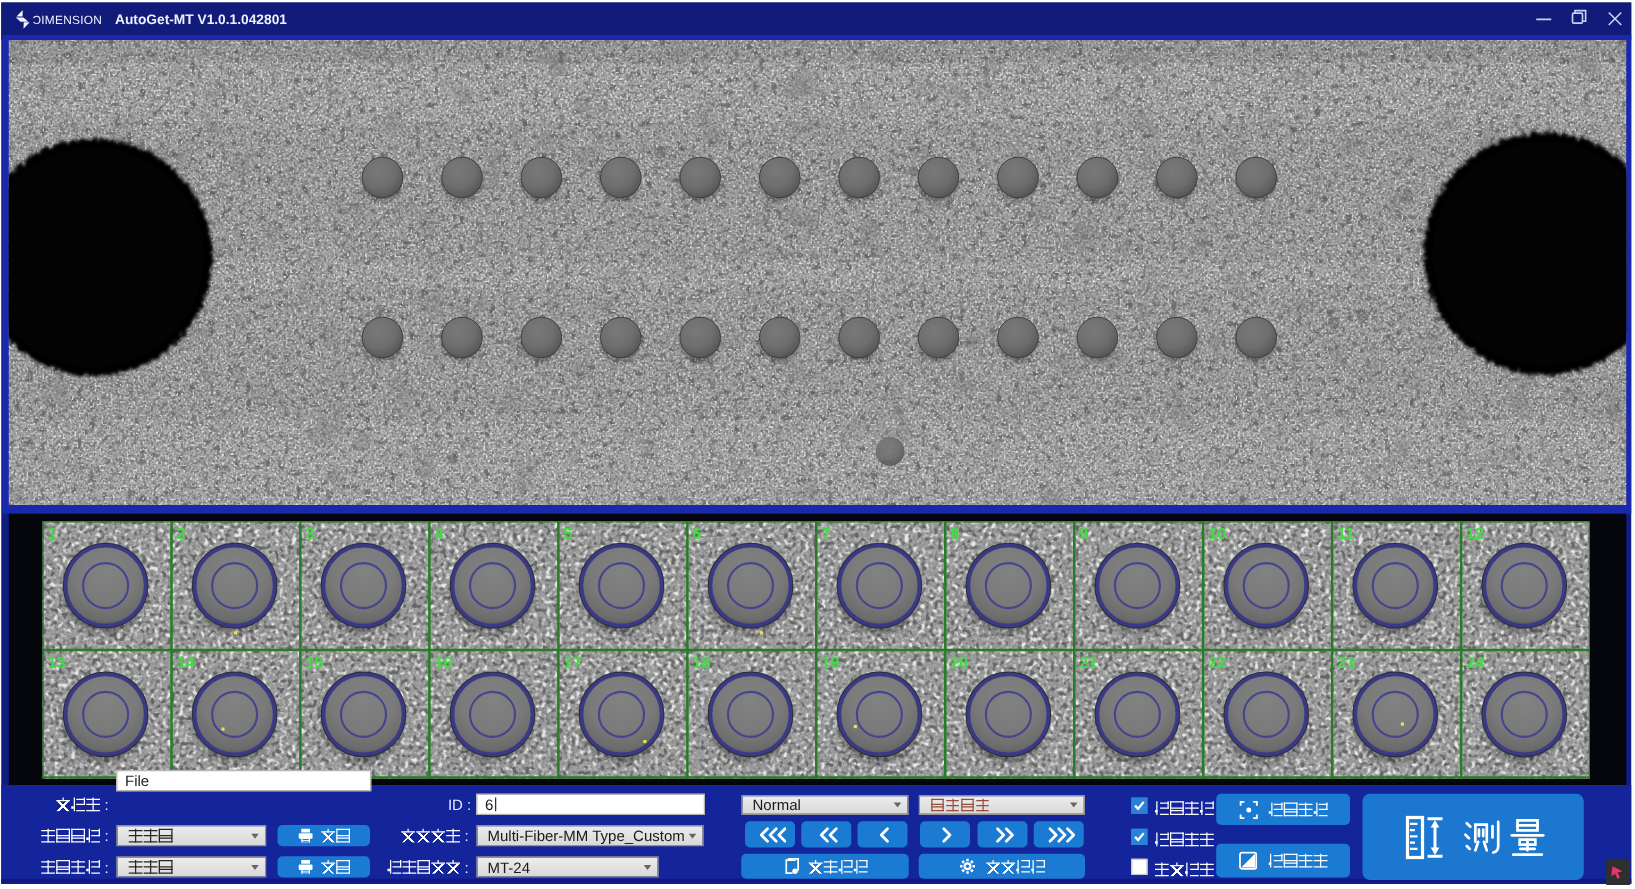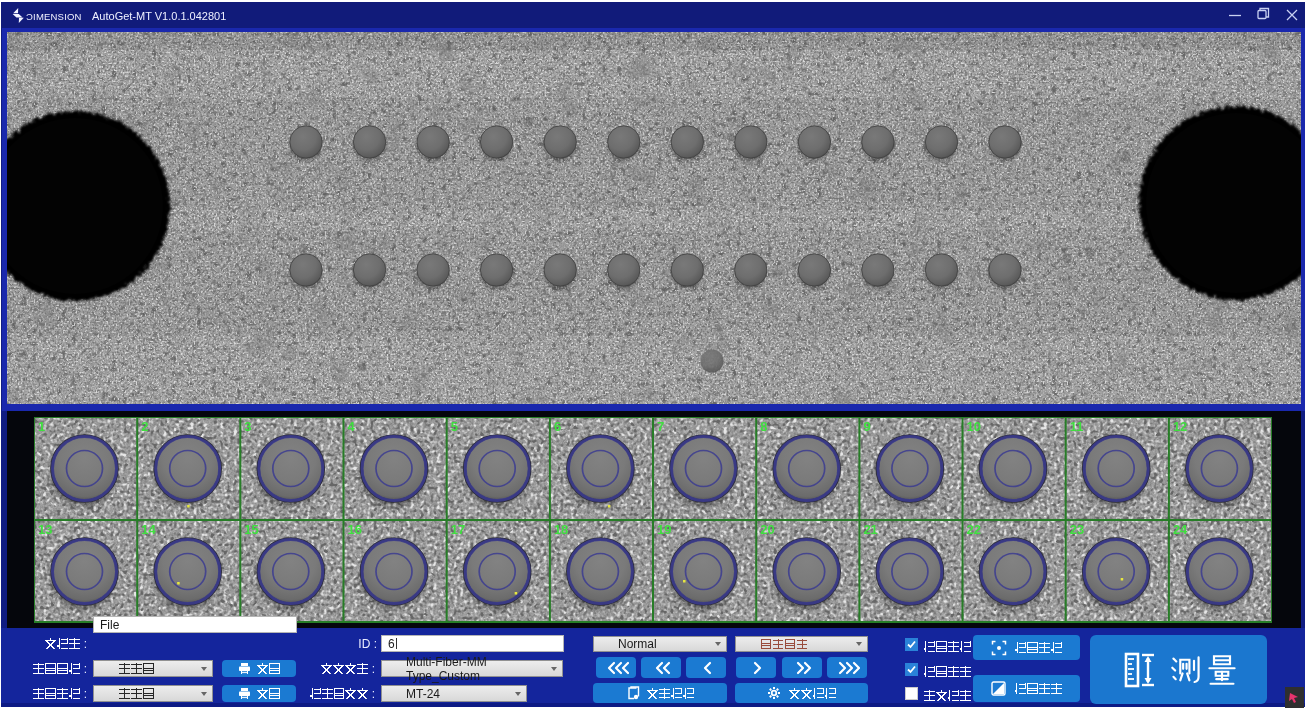--- a/index.html
+++ b/index.html
@@ -4,21 +4,21 @@
 *{margin:0;padding:0;box-sizing:border-box}
 html,body{width:1308px;height:711px;background:#fff;overflow:hidden;font-family:"Liberation Sans",sans-serif}
 #win{position:absolute;left:1px;top:2px;width:1304px;height:705px;background:#101c82}
 .abs{position:absolute}
 #tbar{position:absolute;left:1px;top:2px;width:1304px;height:30px;background:#111b7a}
 #frame{position:absolute;left:2px;top:28px;width:1303px;height:383px;background:#1a28ad}
 #thumbwrap{position:absolute;left:7px;top:411px;width:1294px;height:217px;background:#05060c}
 #bpanel{position:absolute;left:1px;top:628px;width:1304px;height:79px;background:#14259c}
 .lab{position:absolute;height:17px;color:#e9edff;font-size:12px;display:flex;align-items:center;justify-content:flex-end}
 .inp{position:absolute;background:#fff;border:1px solid #b5b5b5;font-size:12px;color:#1a1a1a;display:flex;align-items:center;padding-left:6px}
-.dd{position:absolute;background:linear-gradient(#ededed,#d8d8d8);border:1px solid #919191;font-size:12px;color:#1a1a1a;display:flex;align-items:center;padding-left:24px}
+.dd{position:absolute;background:linear-gradient(#ededed,#d8d8d8);border:1px solid #919191;font-size:12px;color:#1a1a1a;display:flex;align-items:center;padding-left:8px}
 .dd .arr{position:absolute;right:5px;top:50%;margin-top:-2px;width:0;height:0;border-left:3.5px solid transparent;border-right:3.5px solid transparent;border-top:4px solid #666}
 .dd .cj{filter:invert(0.85)}
 .btn{position:absolute;background:#1b7ad2;border-radius:4px;display:flex;align-items:center;justify-content:center;color:#fff}
 .cb{position:absolute;width:13px;height:13px;background:#fff;border:1px solid #ccc}
 .cbc{position:absolute;width:13px;height:13px;background:#2a82d8;border:1px solid #2a82d8}
 
 .cj{display:inline-block;width:11px;height:11px;margin:0 0.5px;background-repeat:no-repeat}
 .c0{background-image:linear-gradient(#fff,#fff),linear-gradient(#fff,#fff),linear-gradient(#fff,#fff),linear-gradient(#fff,#fff),linear-gradient(#fff,#fff),linear-gradient(#fff,#fff);
 background-size:100% 1px,100% 1px,100% 1px,100% 1px,1px 100%,1px 100%;
 background-position:0 0,0 45%,0 100%,0 72%,0 0,100% 0}
@@ -36,21 +36,21 @@
 </style></head><body>
 <div id="win"></div>
 
 <div id="tbar">
  <svg class="abs" style="left:9px;top:5px" width="17" height="17" viewBox="0 0 17 17">
    <path d="M8.2 1 L3.2 6.2 L8.0 6.2 Z" fill="#f2f4ff"></path>
    <path d="M2.6 7.0 L8.8 7.0 L12.6 10.4 L6.4 10.4 Z" fill="#f2f4ff"></path>
    <path d="M8.8 16 L13.8 10.8 L9.0 10.8 Z" fill="#f2f4ff"></path>
  </svg>
  <div class="abs" style="left:25px;top:9px;font-size:9.5px;font-weight:normal;color:#f0f2ff;letter-spacing:0.2px">ƆIMENSION</div>
- <div class="abs" style="left:91px;top:8px;font-size:11px;font-weight:normal;color:#eef0ff">AutoGet-MT V1.0.1.042801</div>
+ <div class="abs" style="left:91px;top:8px;font-size:11px;font-weight:bold;color:#eef0ff">AutoGet-MT V1.0.1.042801</div>
  <svg class="abs" style="left:1224px;top:0" width="80" height="27" viewBox="0 0 80 27">
    <g stroke="#c9d1f2" stroke-width="1.3" fill="none">
      <path d="M4 13.5 H16"></path>
      <rect x="33" y="8.5" width="8" height="8" rx="1"></rect>
      <path d="M35 8.5 V6.5 H43.5 V15 H41"></path>
      <path d="M62 8 L72 18 M72 8 L62 18"></path>
    </g>
  </svg>
 </div>
 <div id="frame"></div>

